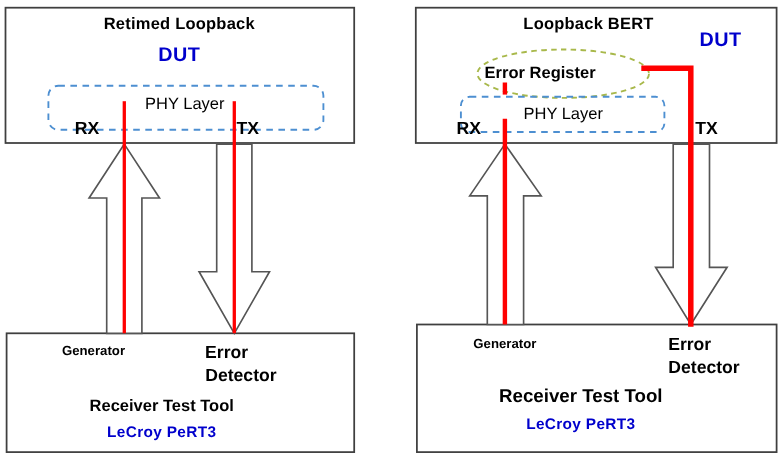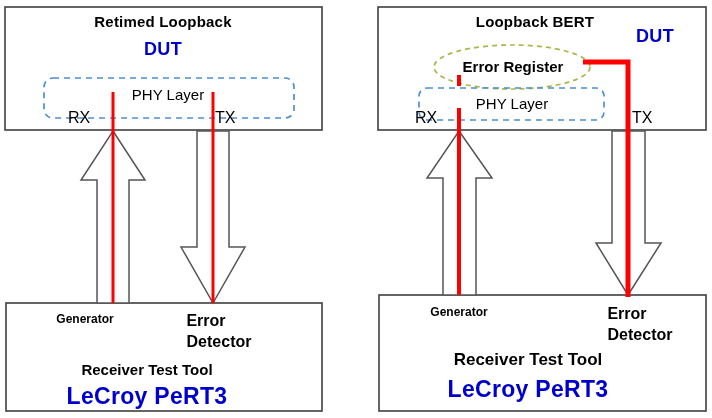--- a/index.html
+++ b/index.html
@@ -44,21 +44,21 @@
     font-size: 18px;
     font-weight: bold;
     letter-spacing: 0.4px;
   }
   .t-phy {
     font-size: 15px;
     font-weight: normal;
   }
   .t-port {
     font-size: 16px;
-    font-weight: normal;
+    font-weight: bold;
     text-align: center;
   }
   .t-errreg {
     font-size: 15px;
     font-weight: bold;
   }
   .t-gen {
     font-size: 12px;
     font-weight: bold;
   }
@@ -68,21 +68,21 @@
   }
   .t-tool {
     font-size: 15px;
     font-weight: bold;
   }
   .t-tool-big {
     font-size: 17px;
     font-weight: bold;
   }
   .t-brand {
-    font-size: 23px;
+    font-size: 14px;
     font-weight: bold;
     letter-spacing: 0.3px;
   }
   .ctr {
     transform: translateX(-50%);
   }
 </style>
 </head>
 <body>
 
@@ -146,21 +146,21 @@
   <div class="lbl t-errdet ctr" style="left:219px; top:334px;">Detector</div>
 
   <div class="lbl t-tool ctr" style="left:147px; top:362px;">Receiver Test Tool</div>
 
   <div class="lbl t-brand ctr" style="left:147px; top:385px; color:#0000CC;">LeCroy PeRT3</div>
 
   <div class="lbl t-title ctr" style="left:535px; top:14px;">Loopback BERT</div>
 
   <div class="lbl t-dut ctr" style="left:655px; top:27px; color:#0000CC;">DUT</div>
 
-  <div class="lbl t-errreg ctr" style="left:513px; top:59px;">Error Register</div>
+  <div class="lbl t-errreg ctr" style="left:491px; top:59px;">Error Register</div>
 
   <div class="lbl t-phy ctr" style="left:512px; top:96px;">PHY Layer</div>
 
   <div class="lbl t-port" style="left:415px; top:110px;">RX</div>
 
   <div class="lbl t-port" style="left:632px; top:110px;">TX</div>
 
   <div class="lbl t-gen ctr" style="left:459px; top:306px;">Generator</div>
 
   <div class="lbl t-errdet ctr" style="left:627px; top:306px;">Error</div>

